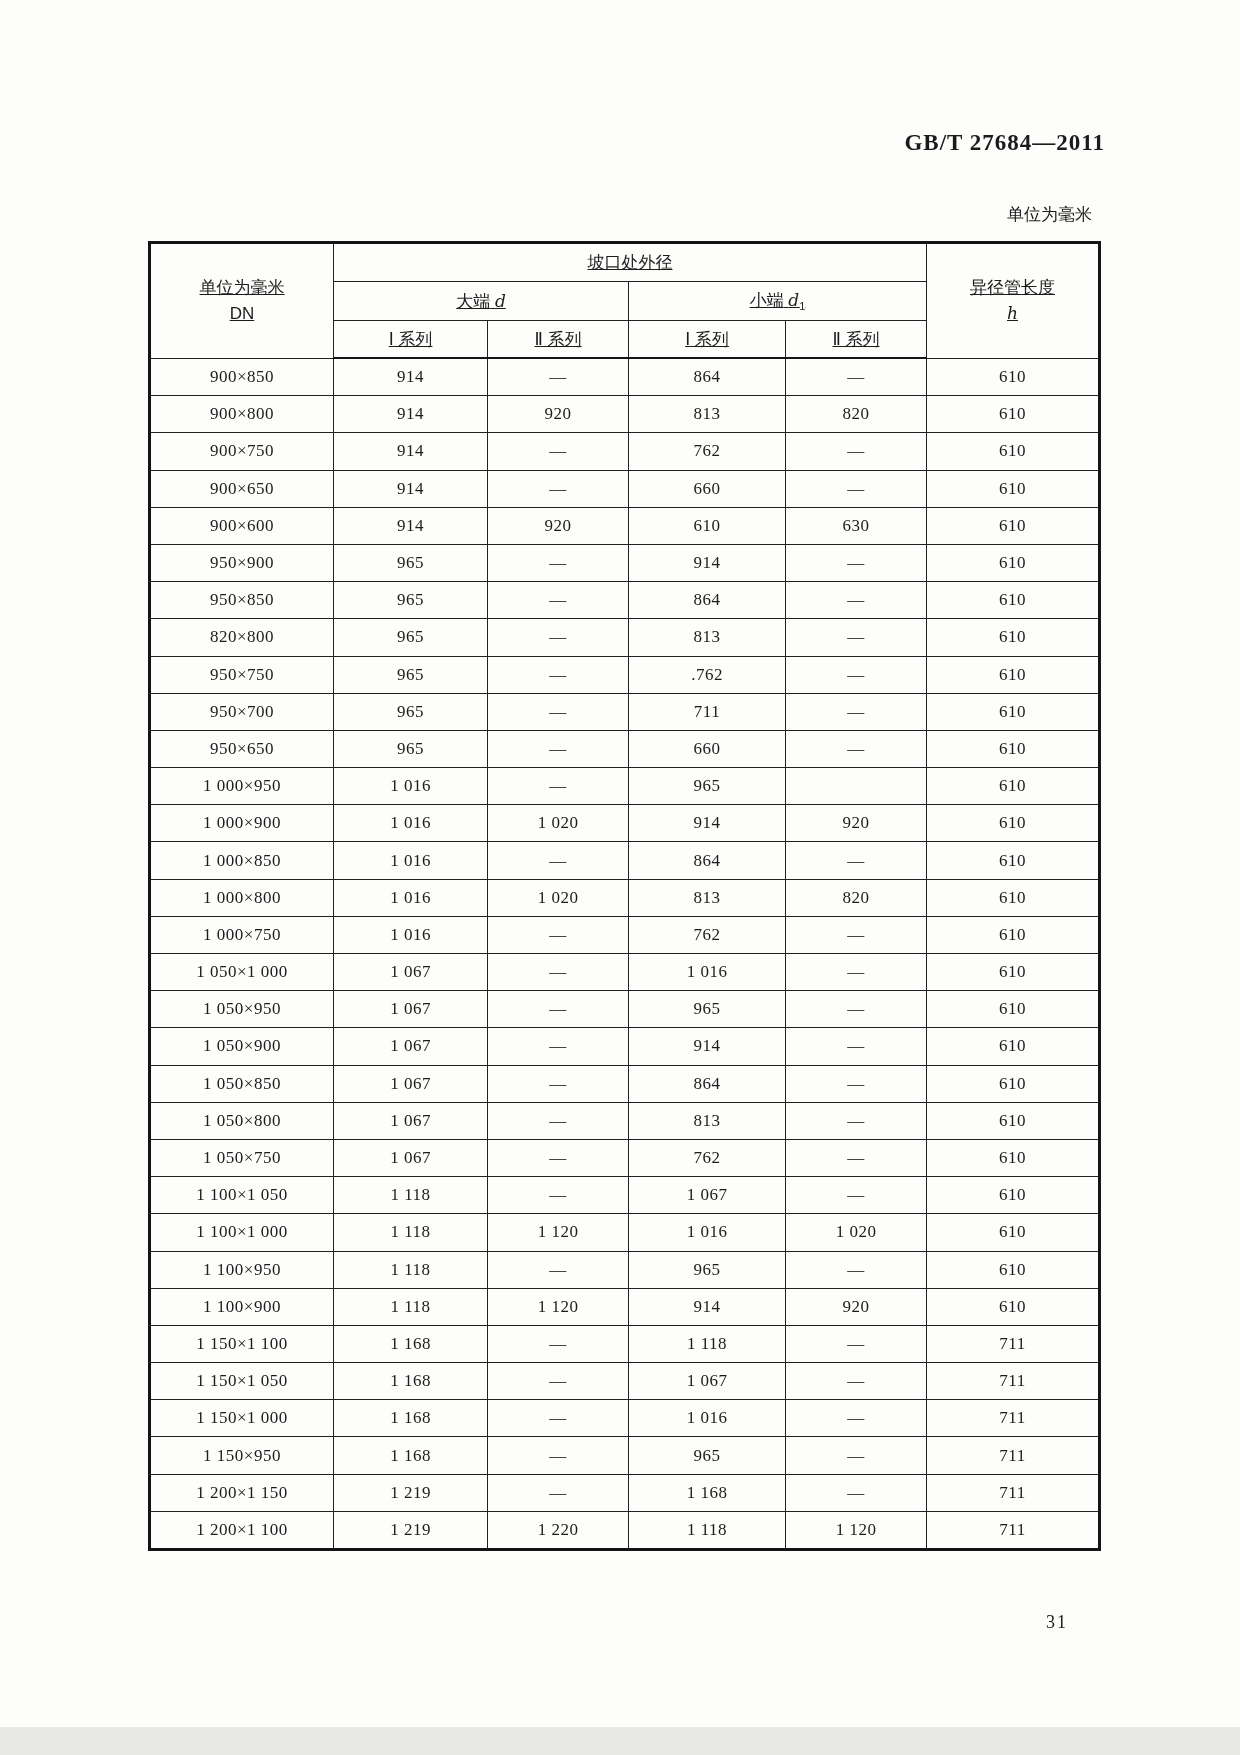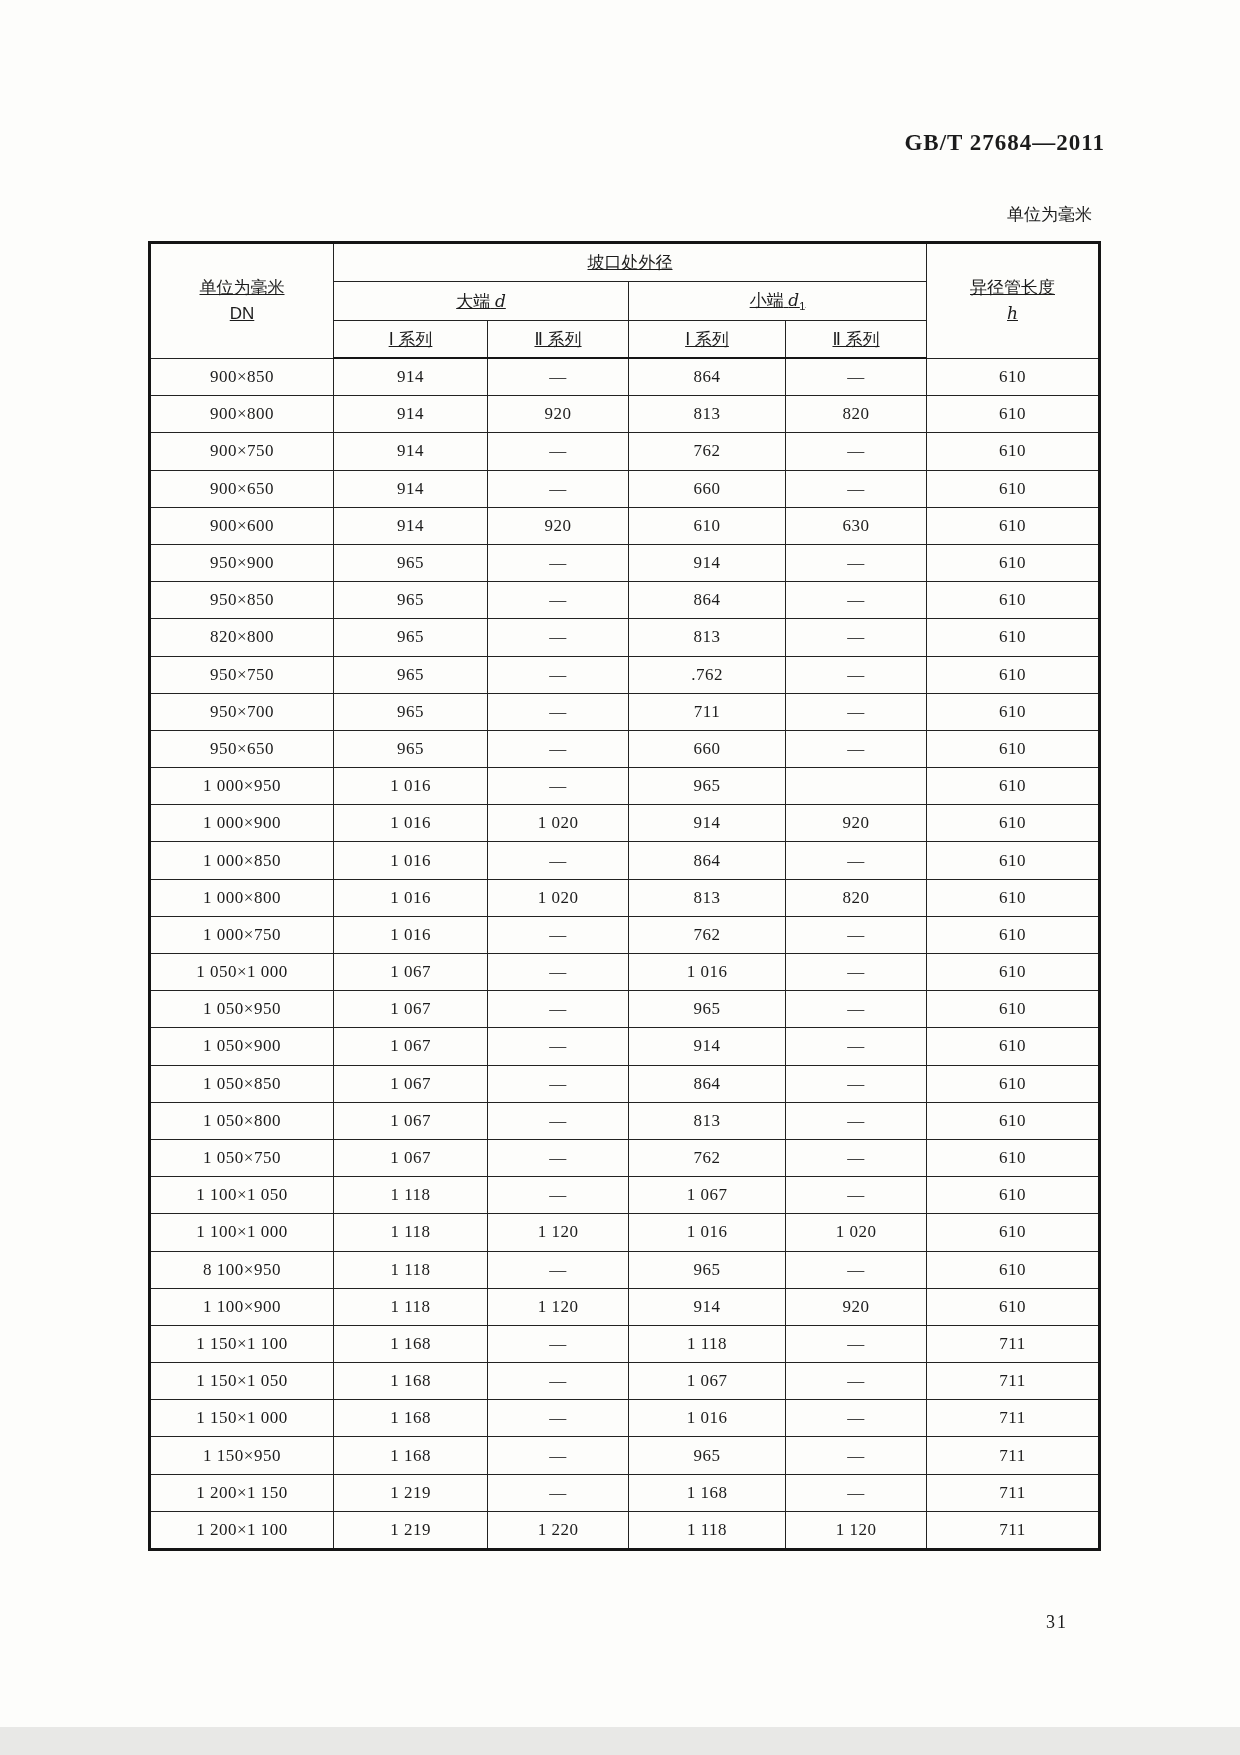--- a/index.html
+++ b/index.html
@@ -304,21 +304,21 @@
   </tr>
         <tr>
     <td class="dn-cell">1 100×1 000</td>
     <td>1 118</td>
     <td>1 120</td>
     <td>1 016</td>
     <td>1 020</td>
     <td>610</td>
   </tr>
         <tr>
-    <td class="dn-cell">8 100×950</td>
+    <td class="dn-cell">1 100×950</td>
     <td>1 118</td>
     <td>—</td>
     <td>965</td>
     <td>—</td>
     <td>610</td>
   </tr>
         <tr>
     <td class="dn-cell">1 100×900</td>
     <td>1 118</td>
     <td>1 120</td>

